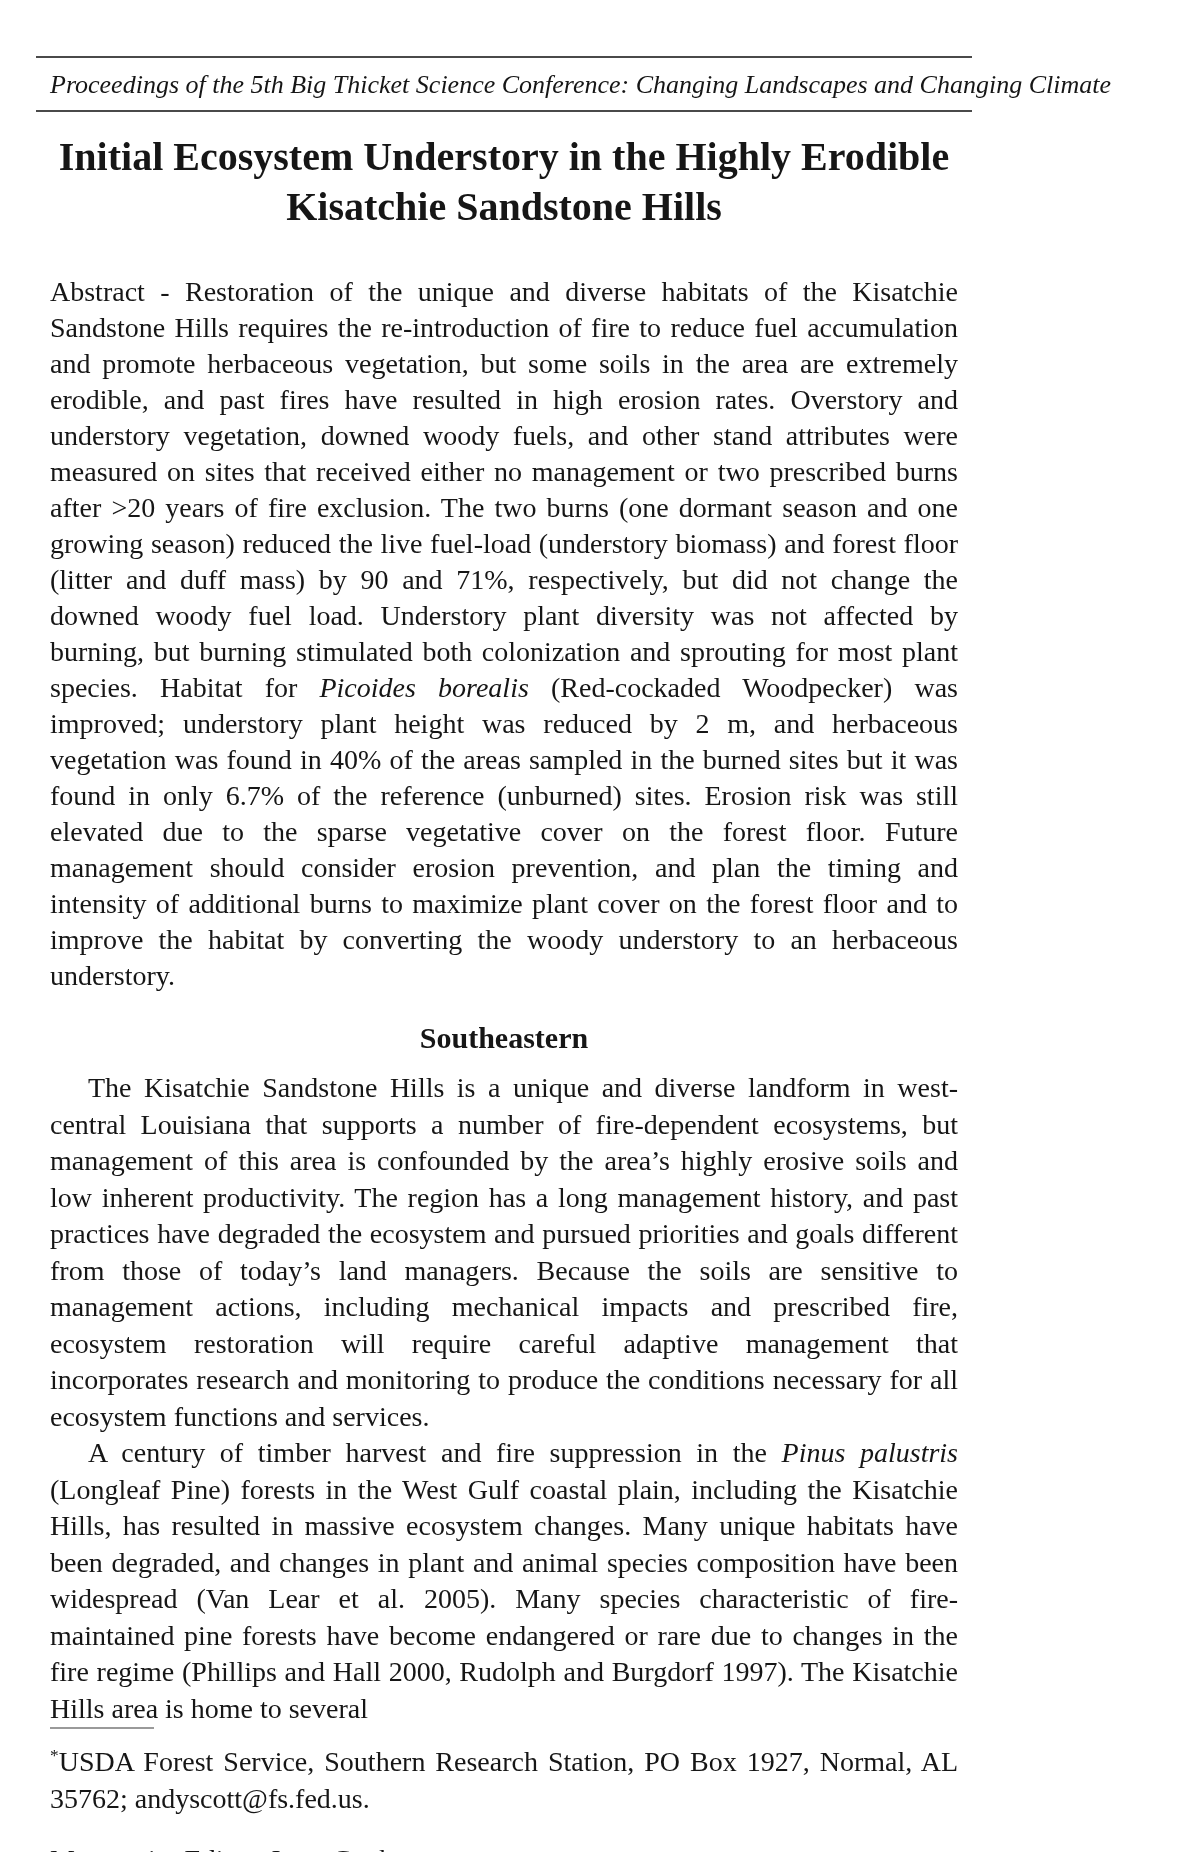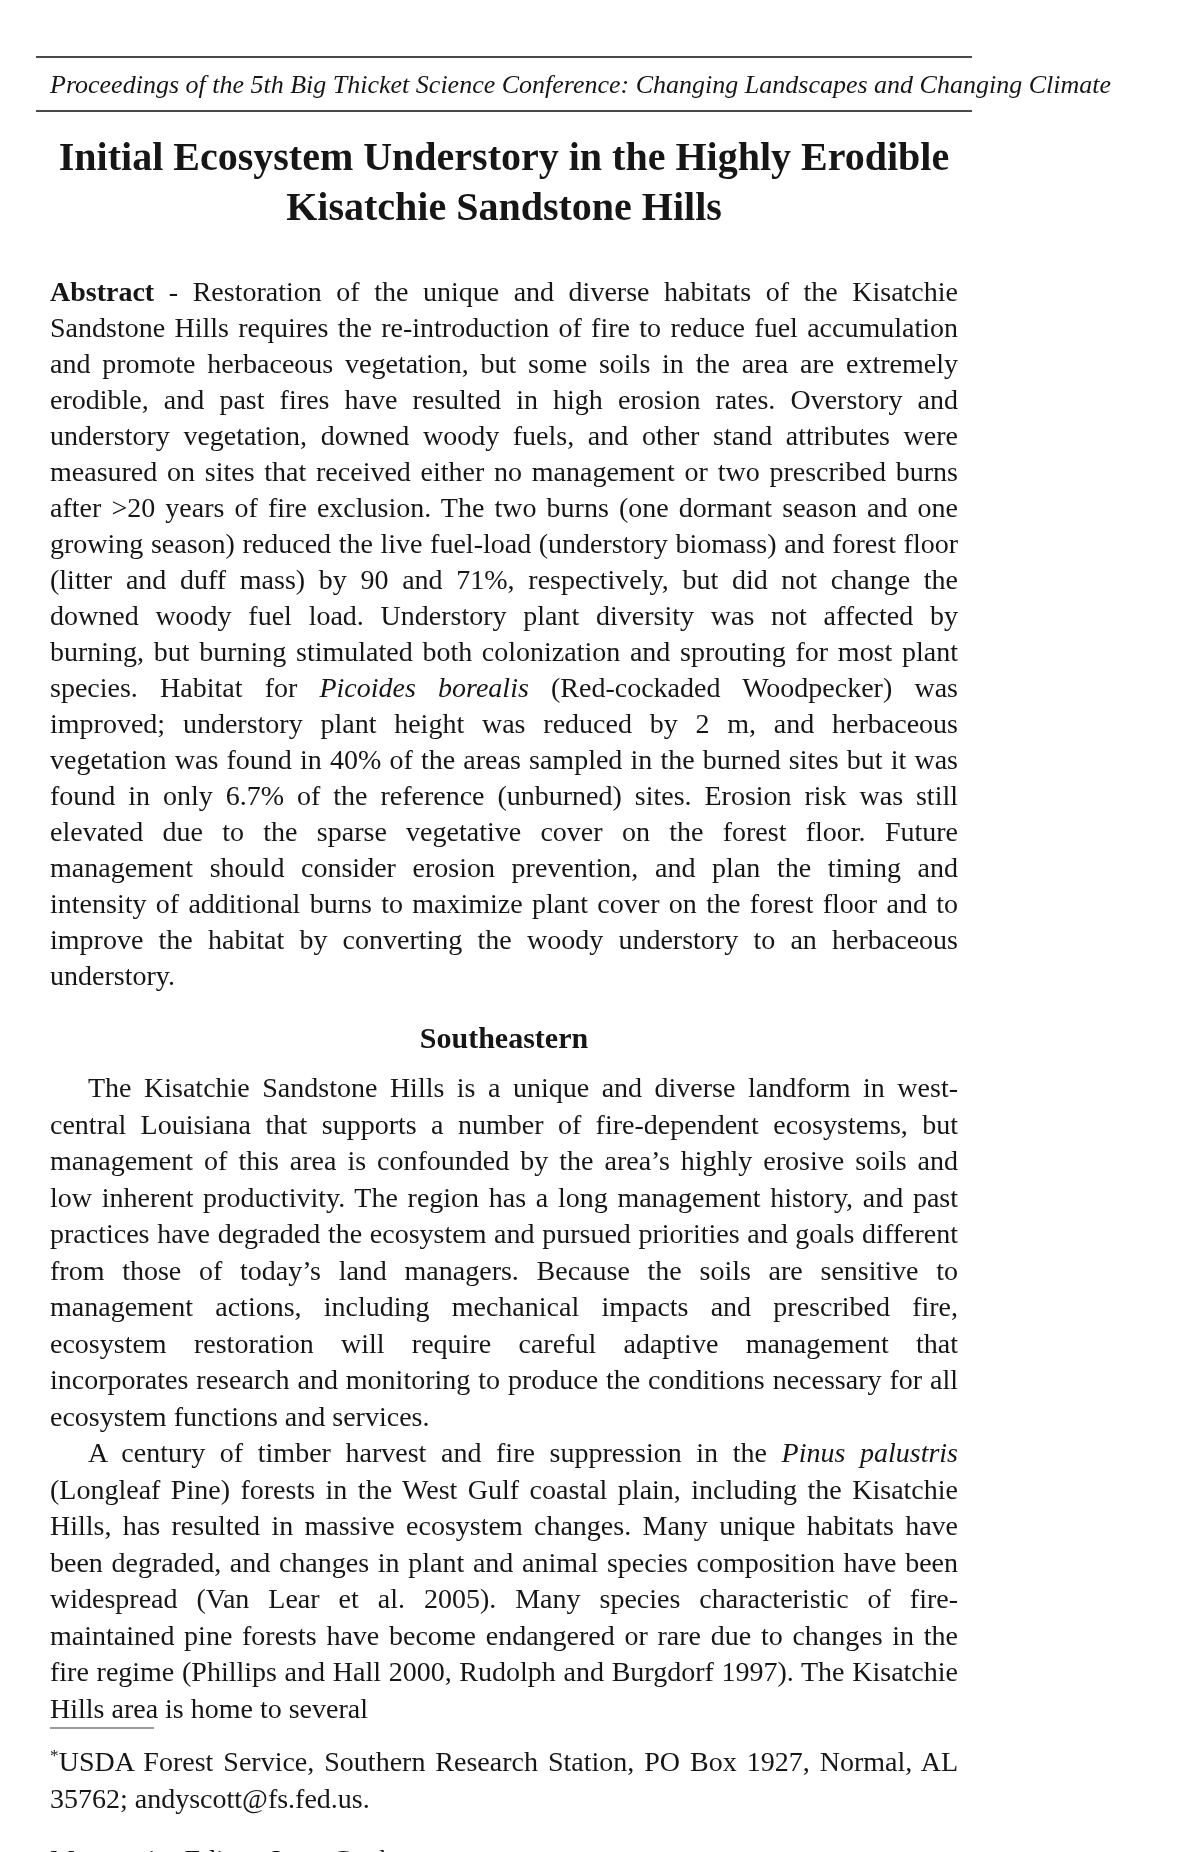--- a/index.html
+++ b/index.html
@@ -63,21 +63,21 @@
     font-size: 0.62em;
     vertical-align: super;
     line-height: 0;
   }
   .abstract {
     margin-top: 42px;
     font-size: 28px;
     line-height: 36px;
     text-align: justify;
   }
-  .abstract .abstract-label { font-weight: bold; }
+  .abstract .abstract-label { font-weight: normal; }
   .section-heading {
     margin-top: 26px;
     text-align: center;
     font-size: 30px;
     font-weight: bold;
     line-height: 36px;
   }
   .body-para {
     font-size: 28px;
     line-height: 36.5px;

